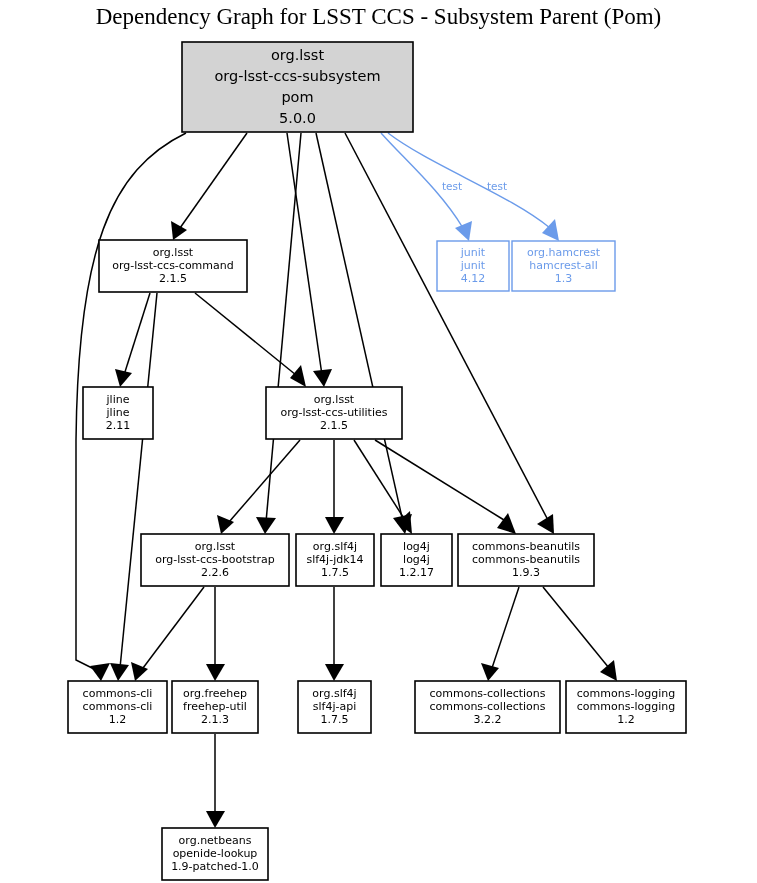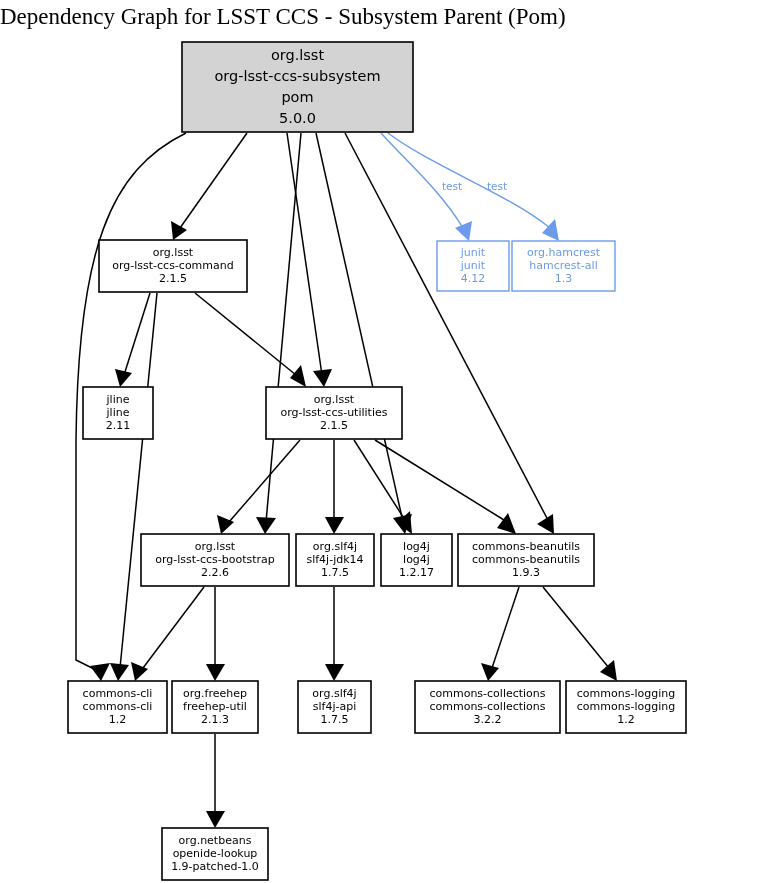--- a/index.html
+++ b/index.html
@@ -16,21 +16,21 @@
   #graph-root {
     position: relative;
     width: 757px;
     height: 883px;
   }
   #graph-title {
     position: absolute;
     left: 0;
     top: 4px;
     width: 757px;
-    text-align: left;
+    text-align: center;
     font-family: "Liberation Serif", serif;
     font-size: 23px;
     color: #000000;
     white-space: nowrap;
   }
   svg#graph-canvas {
     position: absolute;
     left: 0;
     top: 0;
     width: 757px;

